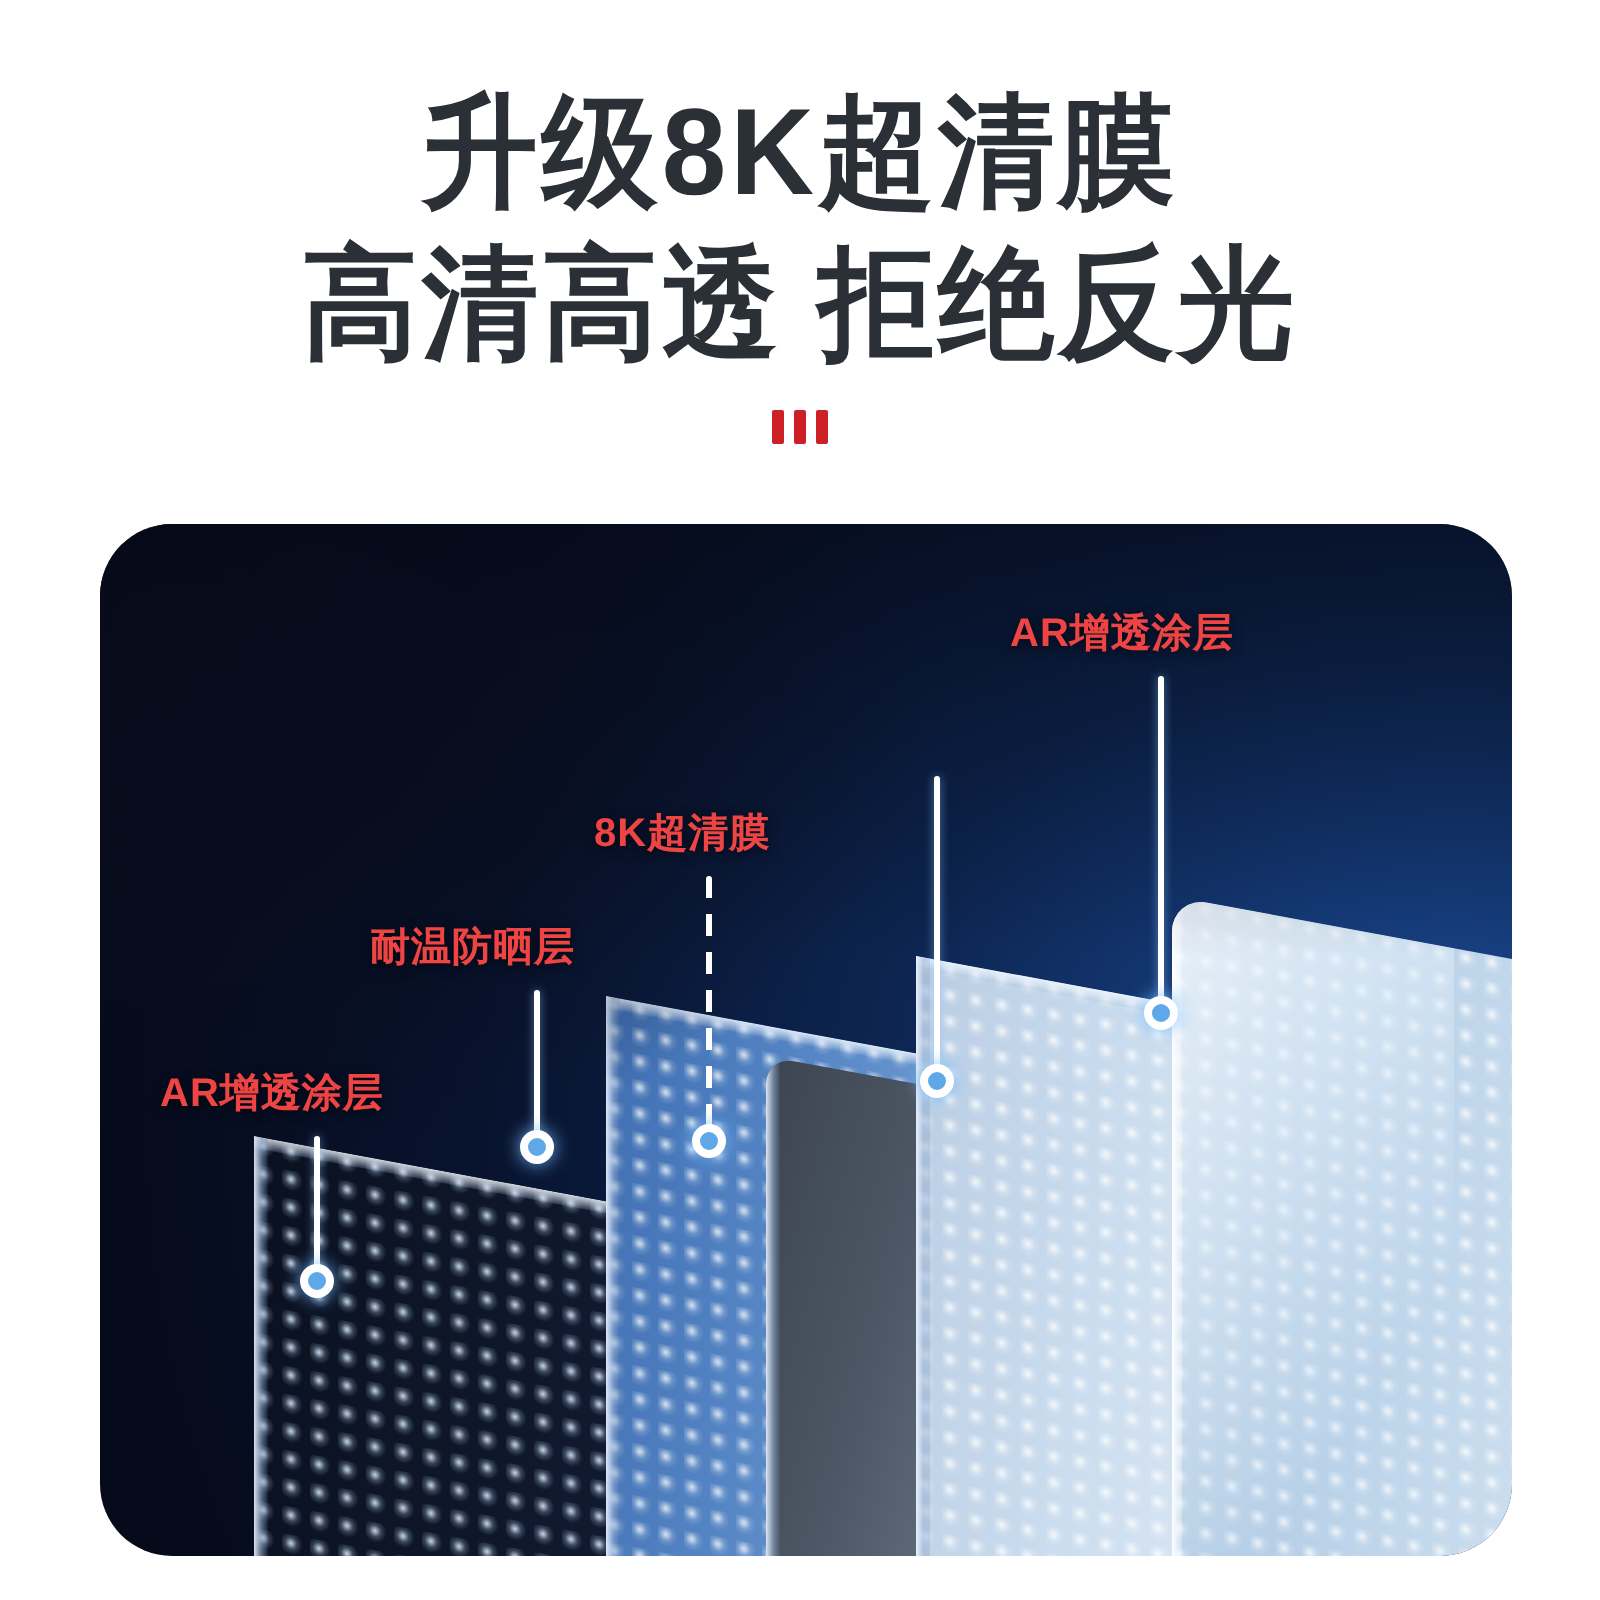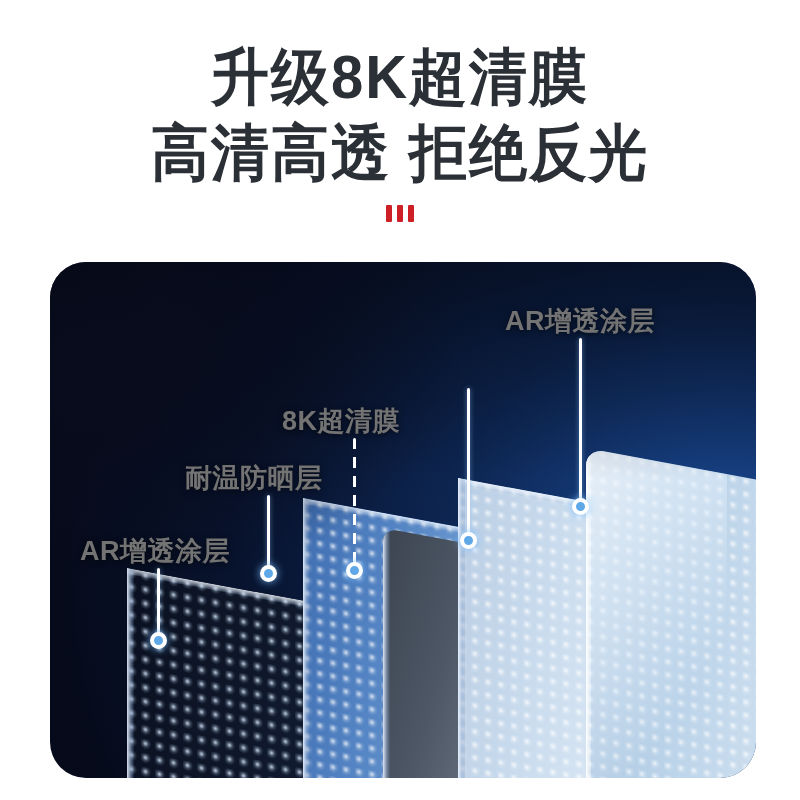--- a/index.html
+++ b/index.html
@@ -151,23 +151,23 @@
   }
   #sheet5 .rim{
     position:absolute;left:0;top:0;bottom:0;width:5px;
     background:linear-gradient(90deg,#ffffff,rgba(255,255,255,.25));
     border-radius:18px 0 0 0;
   }
 
   
   .label{
     position:absolute;
-    color:#737373;
+    color:#ef4444;
     font-weight:bold;
-    font-size:27px;
+    font-size:20px;
     letter-spacing:.5px;
     white-space:nowrap;
     text-shadow:0 1px 6px rgba(0,0,0,.65);
     user-select:none;
   }
   .leader{
     position:absolute;
     width:3px;
     background:#ffffff;
     border-radius:2px;
@@ -249,21 +249,21 @@
   </div>
 
   <div class="label" style="left:80px;top:533px;">AR增透涂层</div>
   <div class="leader" style="left:157px;top:568px;height:72px;"></div>
   <div class="dot" style="left:150px;top:632px;"></div>
 
   <div class="label" style="left:185px;top:460px;">耐温防晒层</div>
   <div class="leader" style="left:267px;top:495px;height:78px;"></div>
   <div class="dot" style="left:260px;top:565px;"></div>
 
-  <div class="label" style="left:282px;top:403px;">8K超清膜</div>
+  <div class="label" style="left:297px;top:403px;">8K超清膜</div>
   <div class="leader dashed" style="left:353px;top:438px;height:132px;"></div>
   <div class="dot" style="left:346px;top:562px;"></div>
 
   <div class="leader" style="left:467px;top:388px;height:152px;"></div>
   <div class="dot" style="left:460px;top:532px;"></div>
 
   <div class="label" style="left:505px;top:303px;">AR增透涂层</div>
   <div class="leader" style="left:579px;top:338px;height:168px;"></div>
   <div class="dot" style="left:572px;top:498px;"></div>
 

